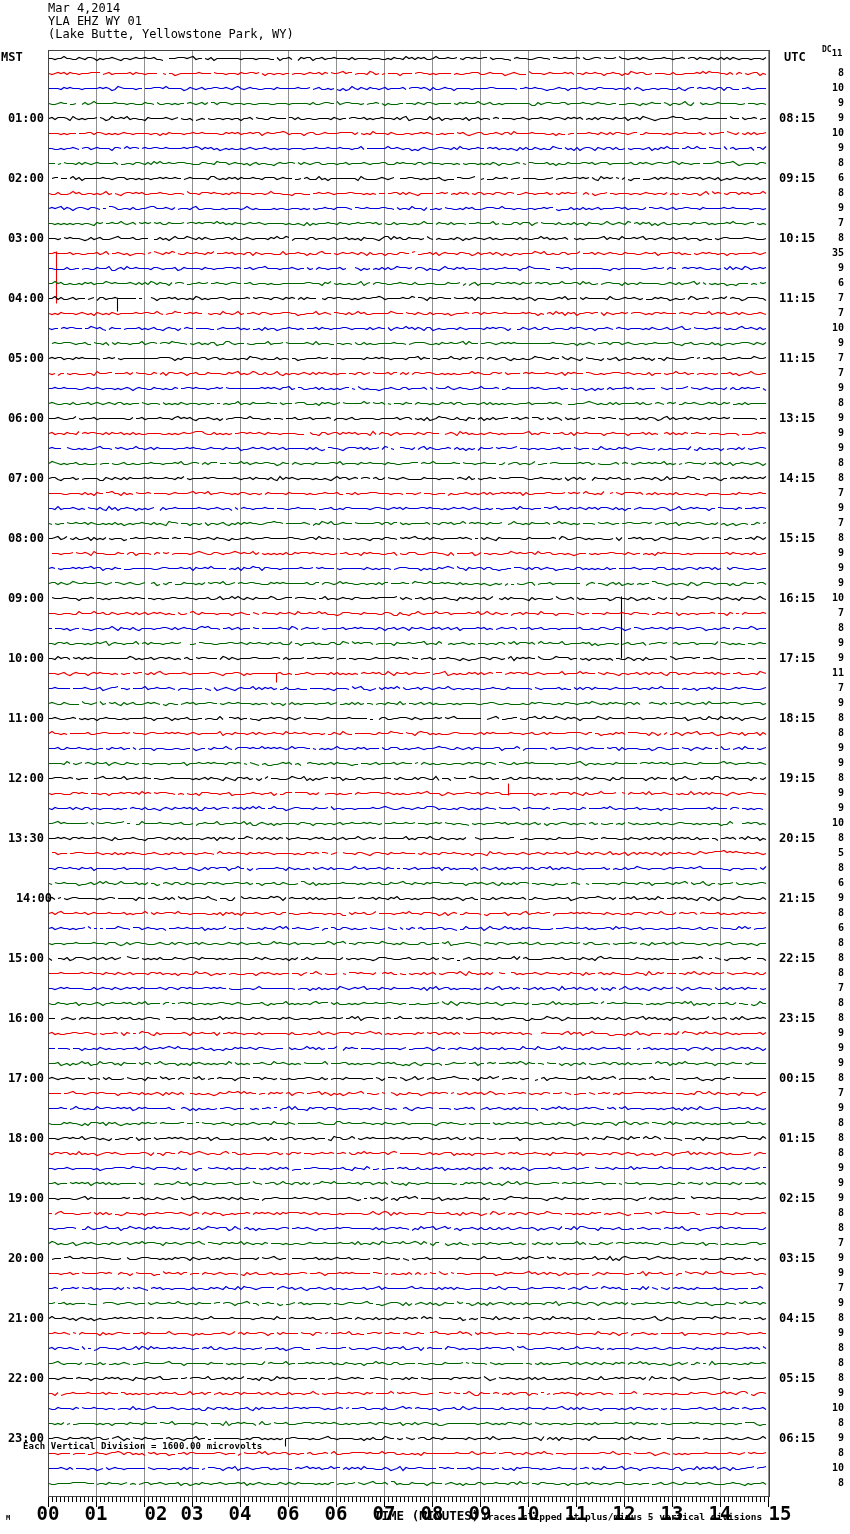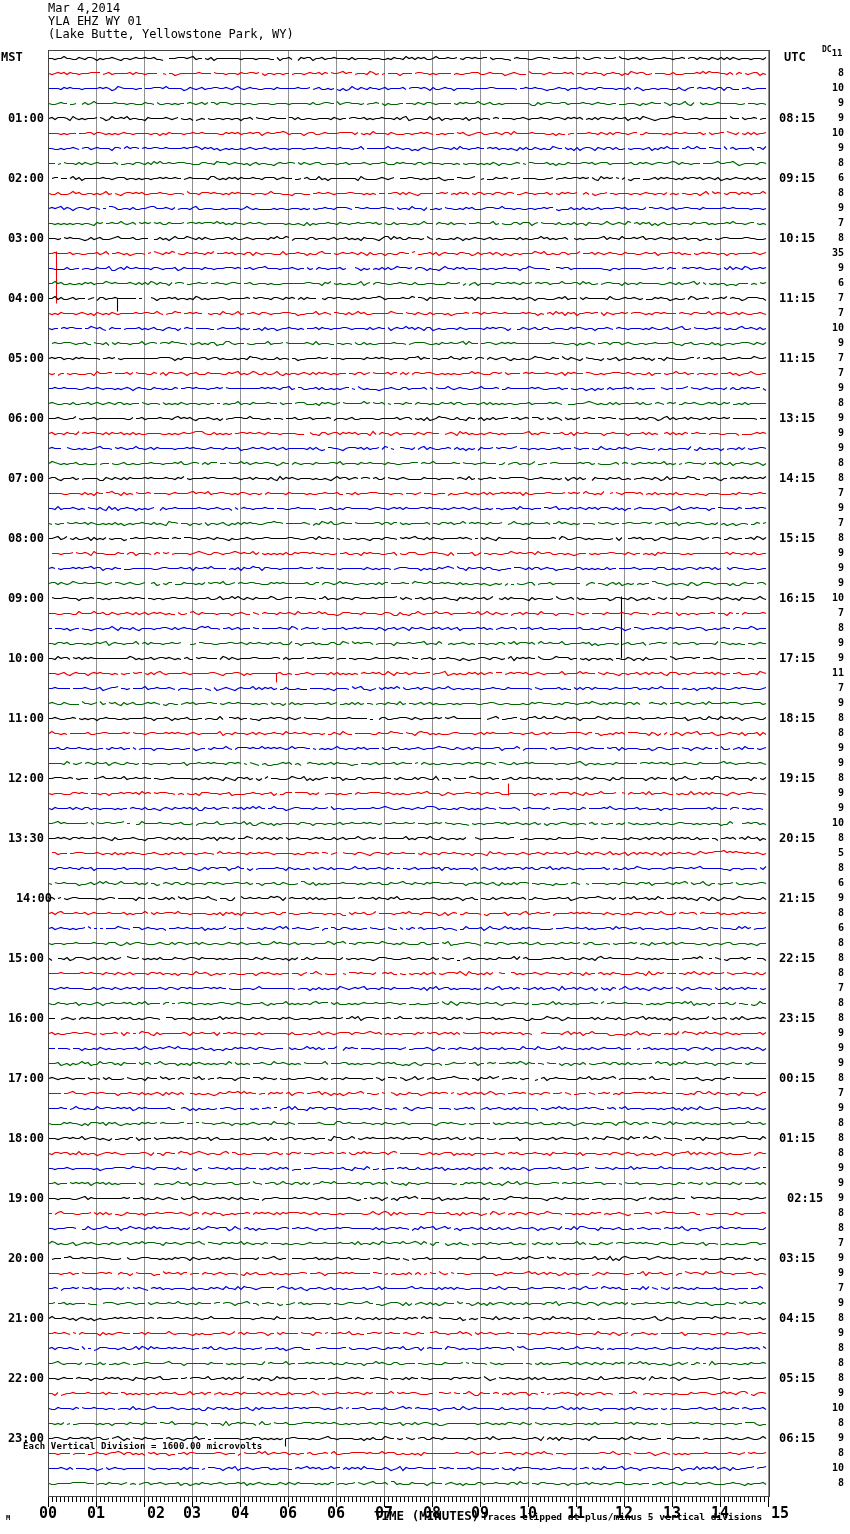--- a/index.html
+++ b/index.html
@@ -4,21 +4,21 @@
 <style>
   html,body{margin:0;padding:0;background:#ffffff;}
   #page{position:relative;width:850px;height:1534px;background:#ffffff;overflow:hidden;
         font-family:"DejaVu Sans Mono","Liberation Mono",monospace;color:#000;}
   .abs{position:absolute;}
   .title-line{font-size:12px;font-weight:normal;line-height:13px;white-space:pre;}
   .axis-head{font-size:12px;font-weight:bold;}
   .hour-label{position:absolute;width:40px;text-align:right;font-size:12px;font-weight:bold;line-height:12px;white-space:pre;}
   .utc-label{position:absolute;width:44px;text-align:left;font-size:12px;font-weight:bold;line-height:12px;white-space:pre;}
   .rv{position:absolute;width:28px;text-align:right;font-size:10px;font-weight:bold;line-height:10px;}
-  .xtick{position:absolute;width:28px;text-align:center;font-size:15px;font-weight:bold;line-height:13px;}
+  .xtick{position:absolute;width:28px;text-align:center;font-size:19px;font-weight:bold;line-height:13px;}
   .dc-wrap{font-size:8px;font-weight:bold;}
   .dc-sub{font-size:9px;font-weight:bold;position:relative;top:4px;}
   .foot-small{font-size:9px;font-weight:bold;white-space:pre;letter-spacing:0.15px;}
   .foot-time{font-size:12.5px;font-weight:bold;white-space:pre;}
   .foot-clip{font-size:9.5px;font-weight:bold;white-space:pre;}
   .corner{font-size:7px;font-weight:bold;}
   svg{display:block;}
 </style>
 </head>
 <body>
@@ -375,21 +375,21 @@
       <div class="utc-label" style="left: 779px; top: 592px;">16:15</div>
       <div class="utc-label" style="left: 779px; top: 652px;">17:15</div>
       <div class="utc-label" style="left: 779px; top: 712px;">18:15</div>
       <div class="utc-label" style="left: 779px; top: 772px;">19:15</div>
       <div class="utc-label" style="left: 779px; top: 832px;">20:15</div>
       <div class="utc-label" style="left: 779px; top: 892px;">21:15</div>
       <div class="utc-label" style="left: 779px; top: 952px;">22:15</div>
       <div class="utc-label" style="left: 779px; top: 1012px;">23:15</div>
       <div class="utc-label" style="left: 779px; top: 1072px;">00:15</div>
       <div class="utc-label" style="left: 779px; top: 1132px;">01:15</div>
-      <div class="utc-label" style="left: 779px; top: 1192px; margin-left: 8px;">02:15</div>
+      <div class="utc-label" style="left: 779px; top: 1192px;">02:15</div>
       <div class="utc-label" style="left: 779px; top: 1252px;">03:15</div>
       <div class="utc-label" style="left: 779px; top: 1312px;">04:15</div>
       <div class="utc-label" style="left: 779px; top: 1372px;">05:15</div>
       <div class="utc-label" style="left: 779px; top: 1432px;">06:15</div>
     </div>
   <div id="right-values">
       <div class="rv" style="left: 816px; top: 68px;">8</div>
       <div class="rv" style="left: 816px; top: 83px;">10</div>
       <div class="rv" style="left: 816px; top: 98px;">9</div>
       <div class="rv" style="left: 816px; top: 113px;">9</div>

